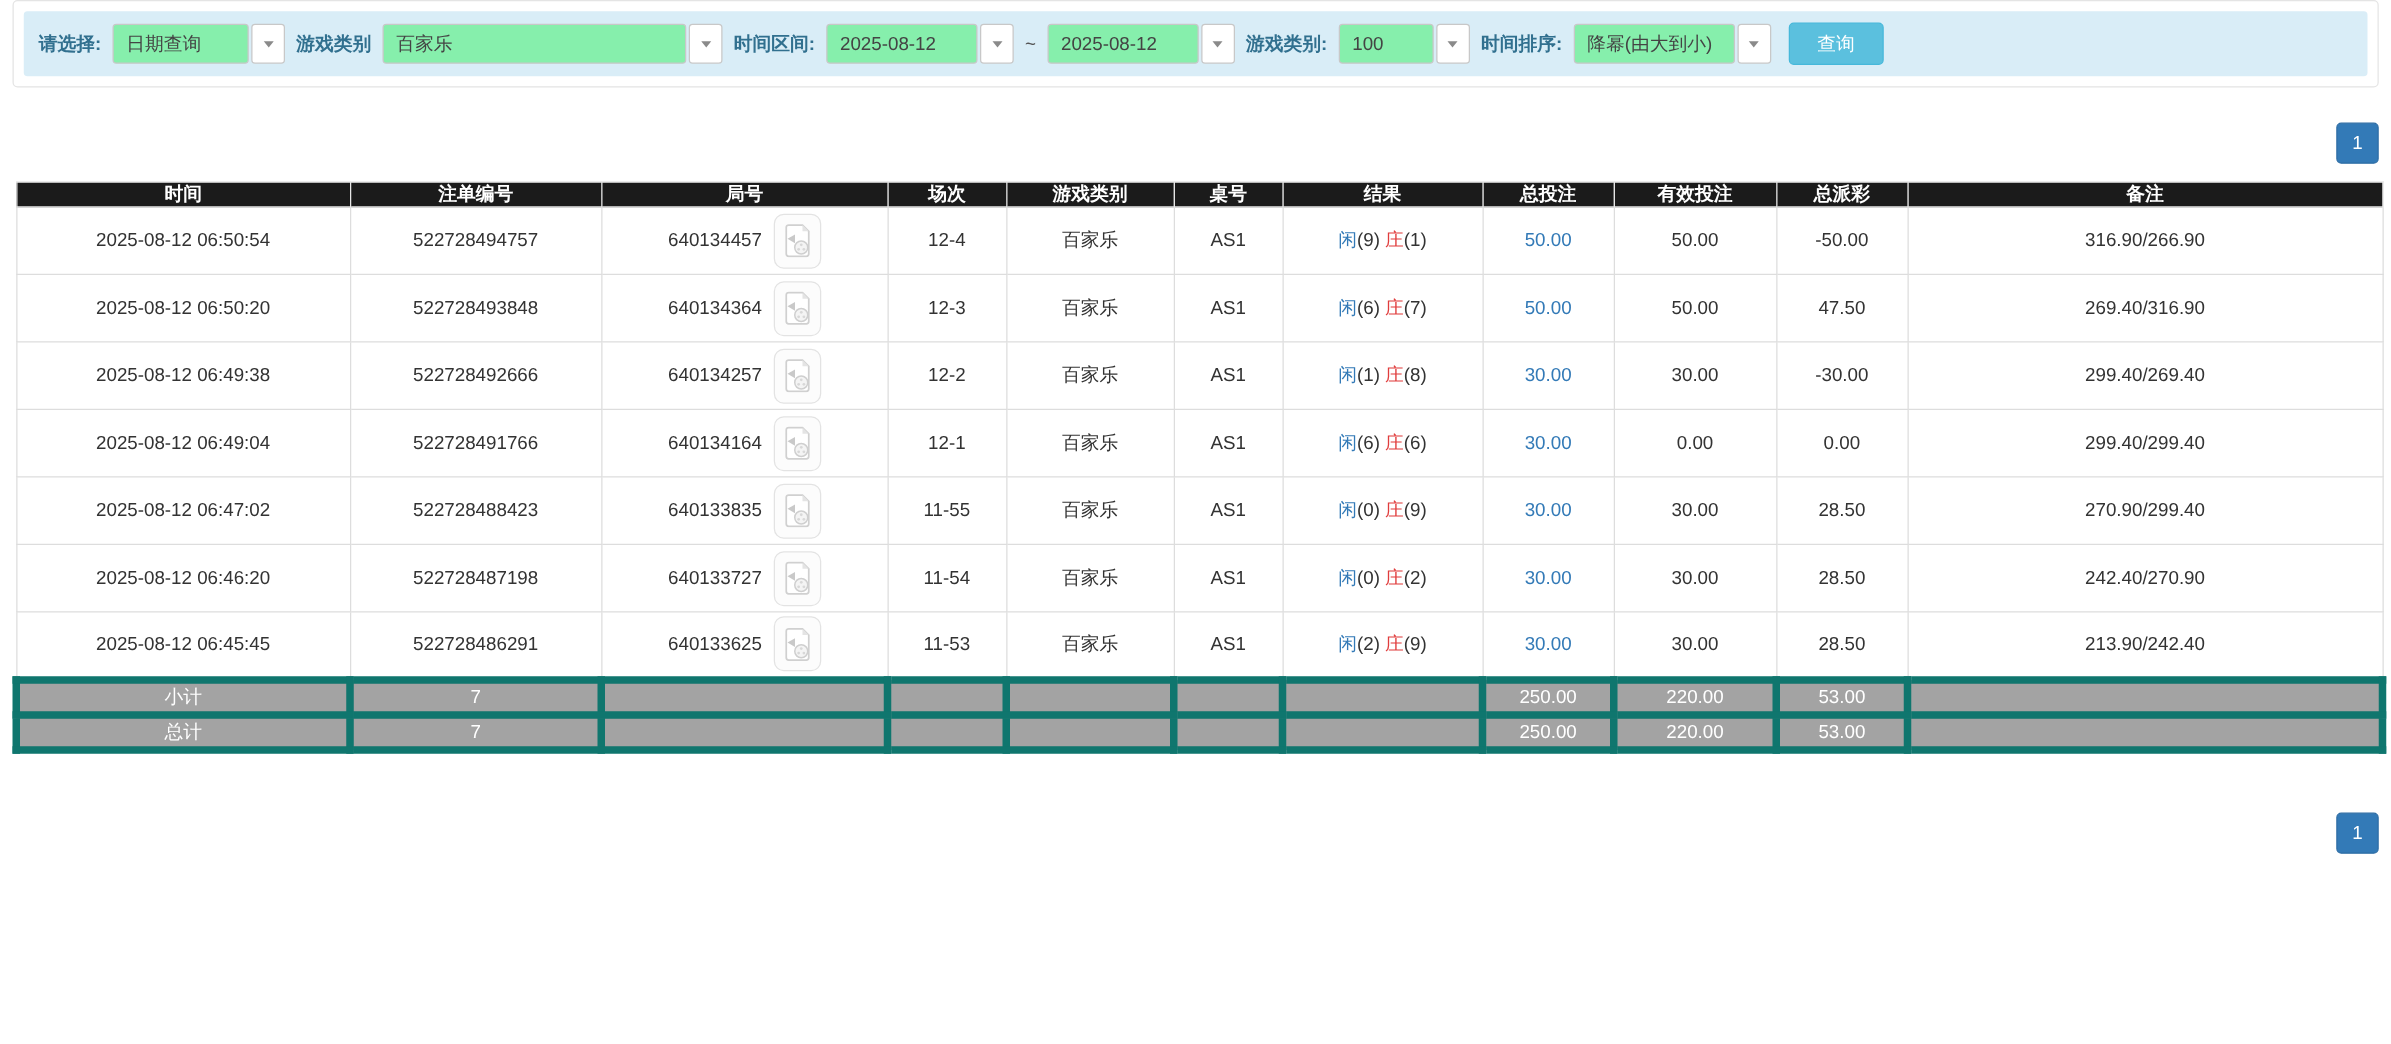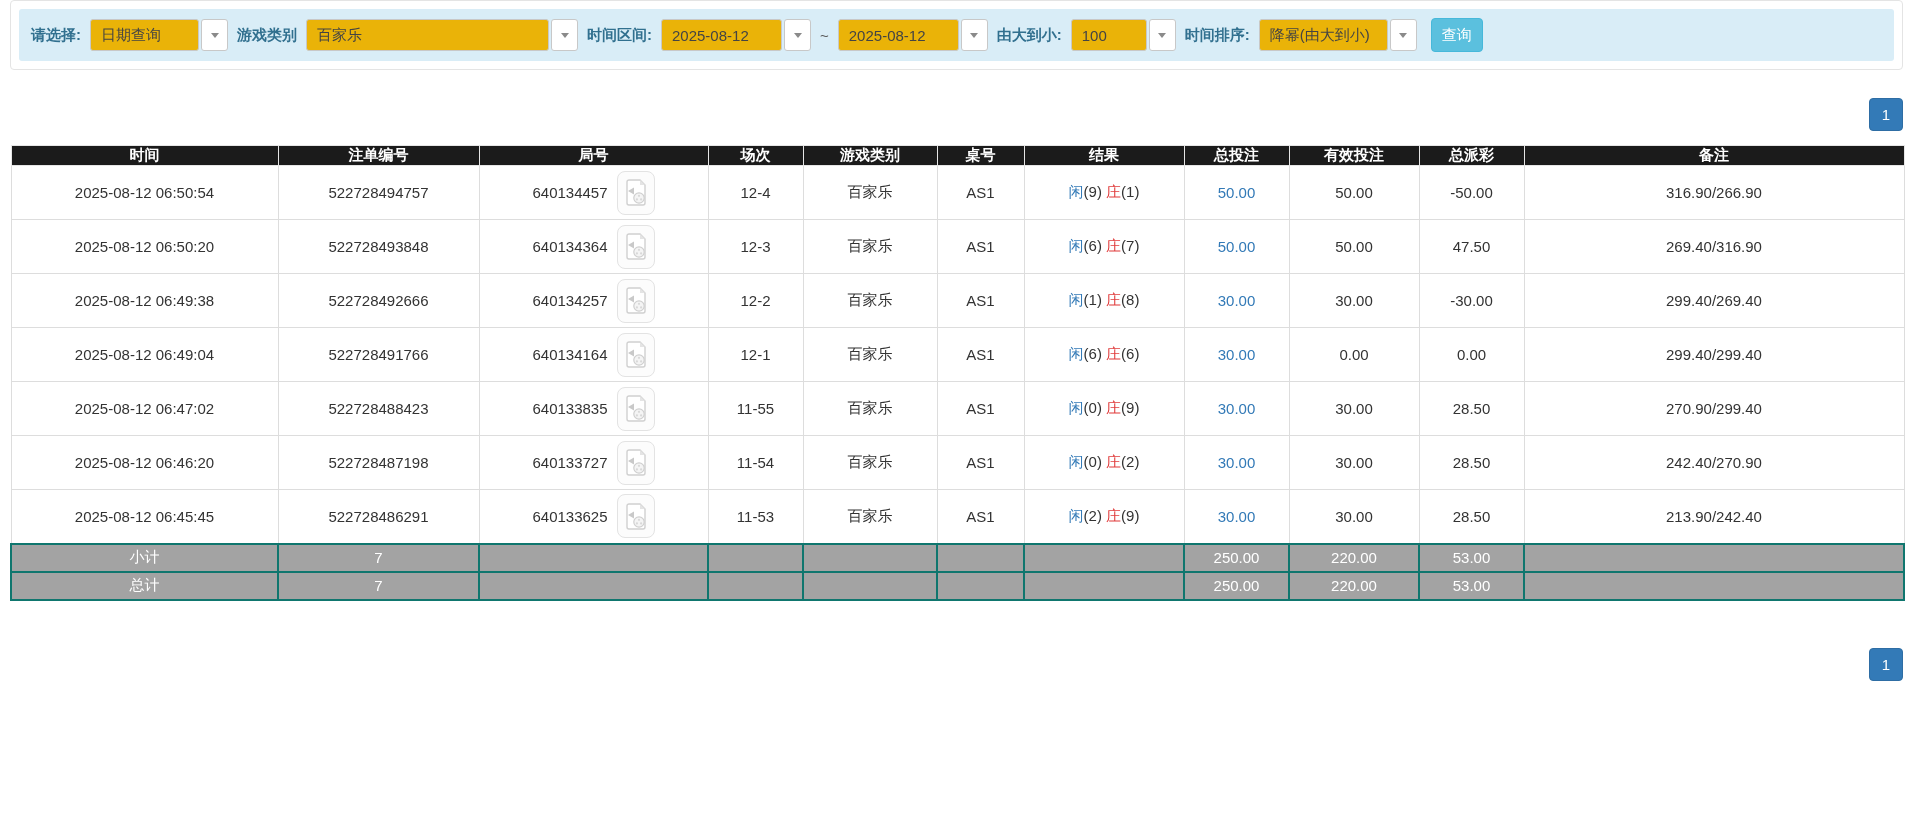--- a/index.html
+++ b/index.html
@@ -6,29 +6,29 @@
   html, body { margin:0; padding:0; width:1913px; height:835px; overflow:hidden; background:#fff;
     font-family:"Liberation Sans", sans-serif; }
   .page { padding:0 10px; }
 
   .title { font-size:25px; font-weight:400; color:#333; margin:4px 0 12px 2px; line-height:1.25; }
 
   .filter-panel { border:1px solid #e4e4e4; border-radius:4px; padding:8px; margin-bottom:10px; background:#fff; }
   .filter-bar { background:#d9edf7; border-radius:3px; padding:9px 12px; display:flex; align-items:center; gap:9px; }
   .flabel { color:#31708f; font-weight:700; font-size:15px; white-space:nowrap; }
   .combo { display:flex; height:32px; }
-  .combo-input { background:#eab308; border:1px solid #c8c8c8; border-radius:3px; padding:0 10px;
+  .combo-input { background:#86efac; border:1px solid #c8c8c8; border-radius:3px; padding:0 10px;
     font-size:15px; color:#444; display:flex; align-items:center; flex:1; white-space:nowrap; overflow:hidden; }
   .combo-toggle { width:27px; margin-left:2px; border:1px solid #c8c8c8; background:#fff; border-radius:3px;
     display:flex; align-items:center; justify-content:center; cursor:pointer; padding:0; }
   .caret { width:0; height:0; border-left:4px solid transparent; border-right:4px solid transparent; border-top:5px solid #8a8a8a; }
   .c1 { width:138px; } .c2 { width:272px; } .c3 { width:150px; } .c4 { width:150px; } .c5 { width:105px; } .c6 { width:158px; }
   .tilde { color:#555; font-size:15px; }
   .search-btn { background:#5bc0de; border:1px solid #46b8da; color:#fff; font-size:15px; height:34px;
-    padding:0 10px; border-radius:4px; margin-left:5px; cursor:pointer; }
+    padding:0 22px; border-radius:4px; margin-left:5px; cursor:pointer; }
 
   .summary-bar { background:#dff0d8; border:1px solid #d6e9c6; border-radius:4px; height:47px;
     display:flex; align-items:center; justify-content:space-between; padding:0 15px; font-size:15px; }
   .summary-left { color:#3c763d; }
   .summary-right { color:#dd3e3e; }
 
   .pager { display:flex; justify-content:flex-end; }
   .pager.top { margin:28px 0 14px; }
   .pager.bottom { margin:47px 0 0; }
   .page-btn { width:34px; height:33px; background:#337ab7; border:1px solid #2e6da4; color:#fff;
@@ -38,21 +38,21 @@
   table.records th { background:#1b1b1b; color:#fff; font-weight:700; height:19px; border:1px solid #e6e6e6; padding:0; font-size:15px; }
   table.records td { border:1px solid #ddd; text-align:center; color:#333; padding:0; }
   tr.data-row { height:54px; background:#fff; }
   .round-inner { display:flex; align-items:center; justify-content:center; gap:9px; }
   .video-btn { width:38px; height:44px; background:#fcfcfc; border:1px solid #e3e3e3; border-radius:8px;
     display:flex; align-items:center; justify-content:center; cursor:pointer; padding:0; }
   .blue { color:#337ab7; }
   .red { color:#e03c3c; }
   .link-val { color:#337ab7; cursor:pointer; }
   tr.summary-row { height:28px; }
-  tr.summary-row td { background:#a3a3a3; color:#fff; border:2px solid #0f766e; }
+  tr.summary-row td { background:#a3a3a3; color:#fff; border:6px solid #0f766e; }
 </style>
 </head>
 <body>
 
 <div class="page">
 
 
   <div class="filter-panel">
     <div class="filter-bar">
 
@@ -80,21 +80,21 @@
           </button>
       </div>
       <span class="tilde">~</span>
       <div class="combo c4">
         <div class="combo-input">2025-08-12</div>
         <button class="combo-toggle">
             <span class="caret"></span>
           </button>
       </div>
 
-      <span class="flabel">由大到小:</span>
+      <span class="flabel">游戏类别:</span>
       <div class="combo c5">
         <div class="combo-input">100</div>
         <button class="combo-toggle">
             <span class="caret"></span>
           </button>
       </div>
 
       <span class="flabel">时间排序:</span>
       <div class="combo c6">
         <div class="combo-input">降幂(由大到小)</div>

